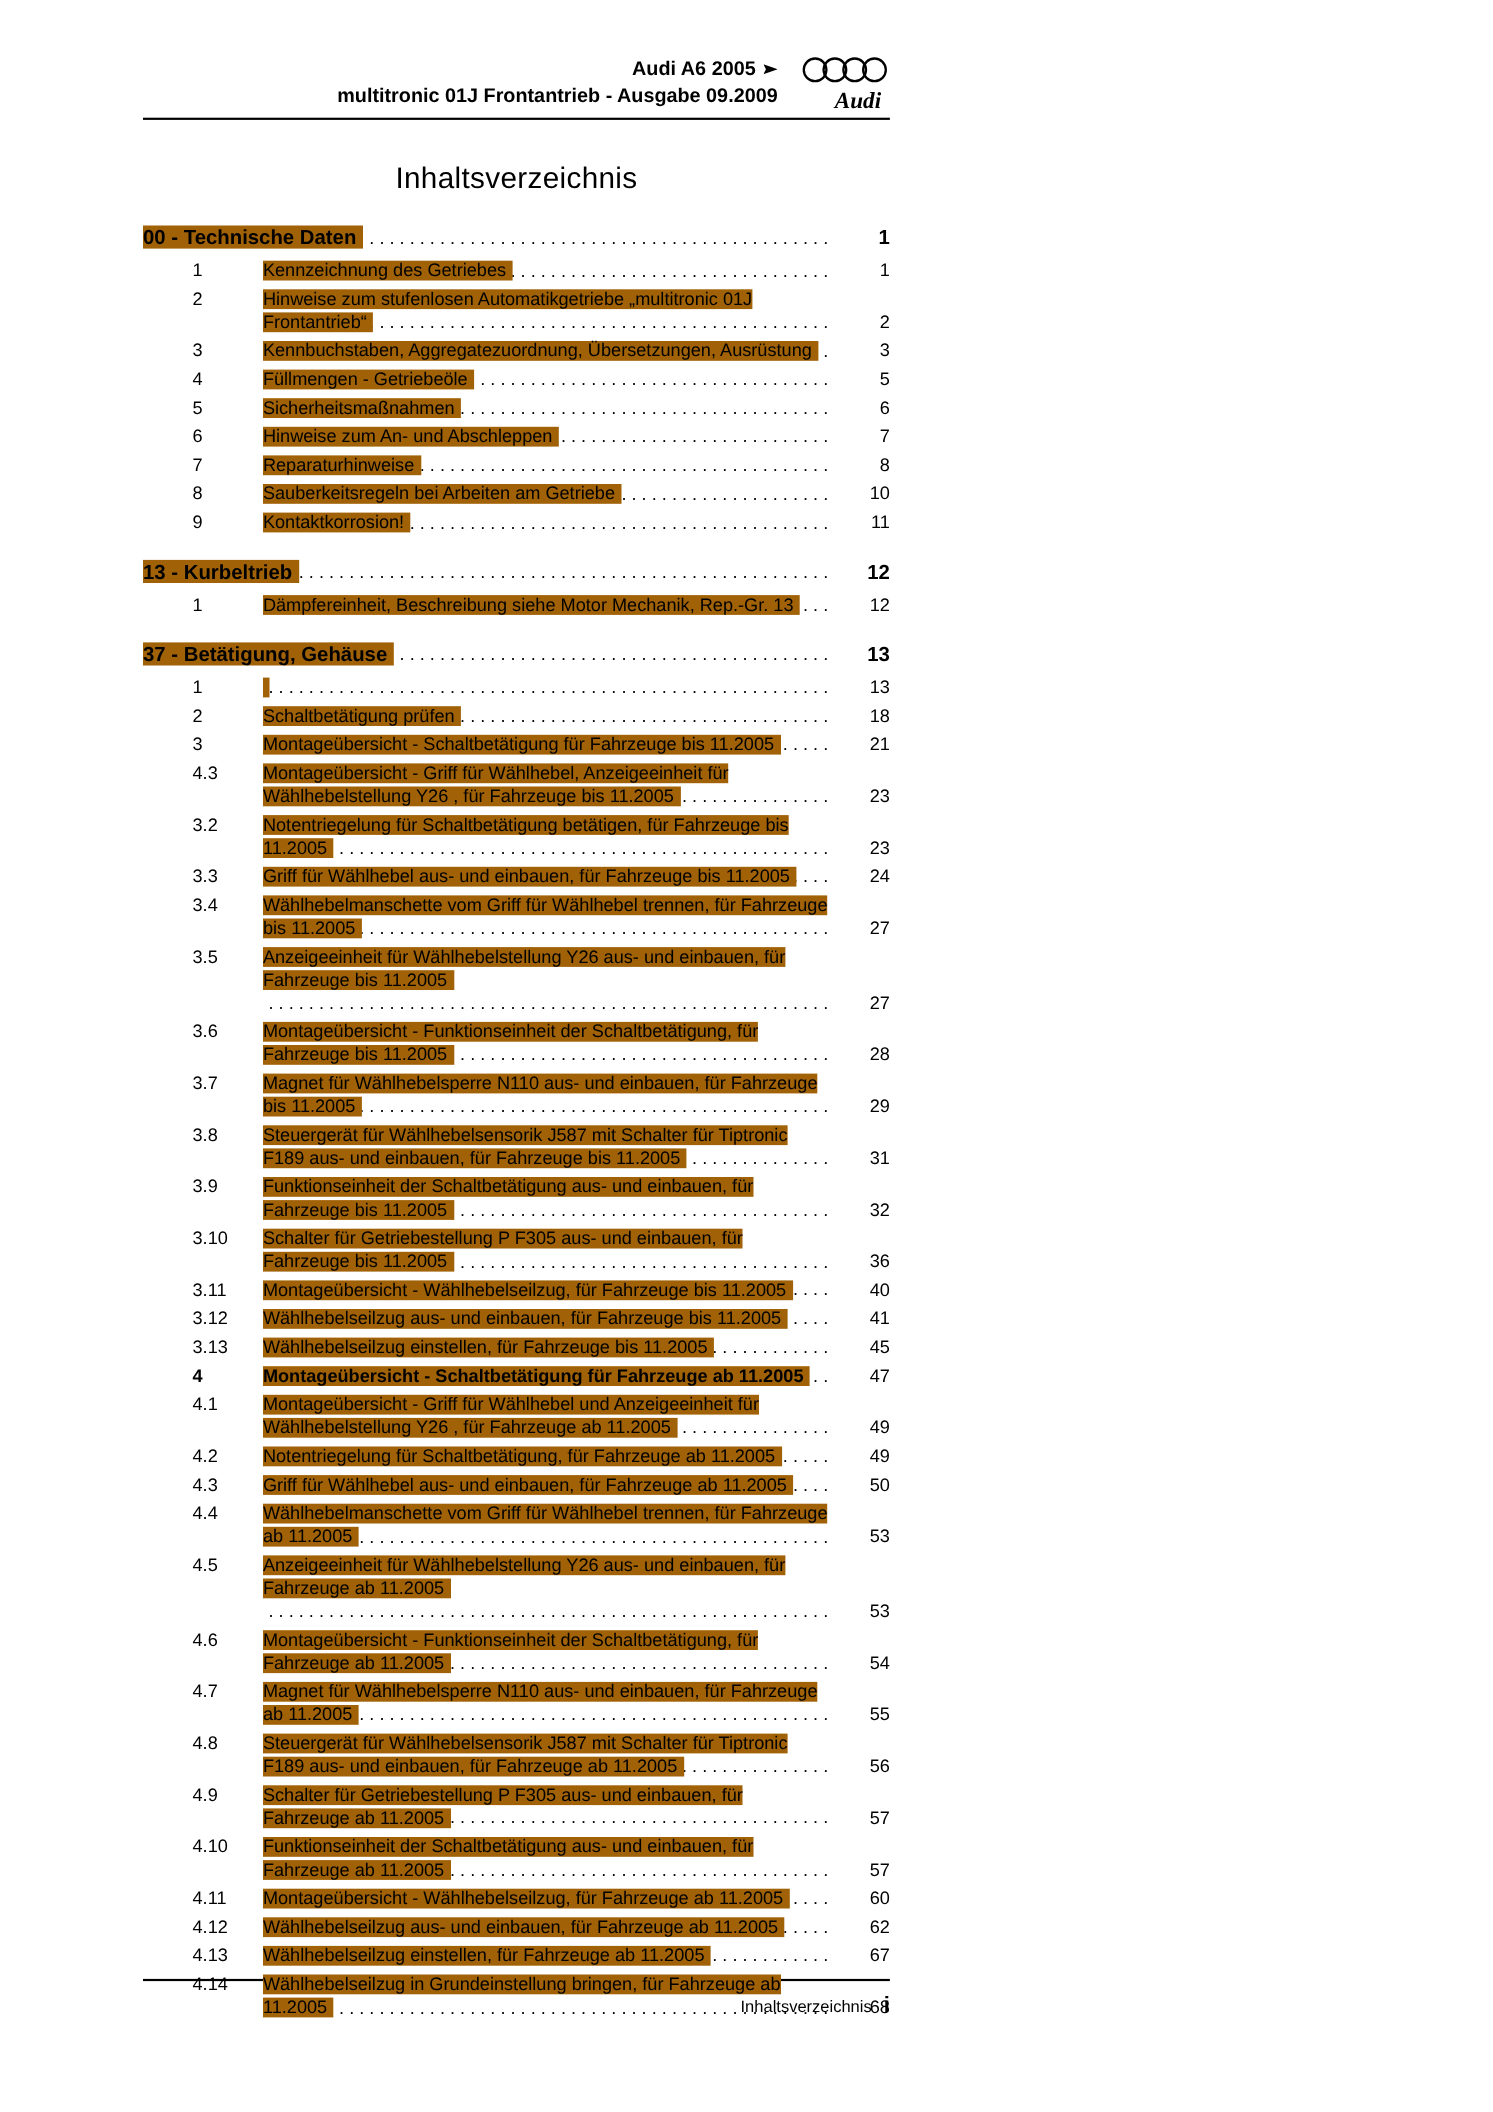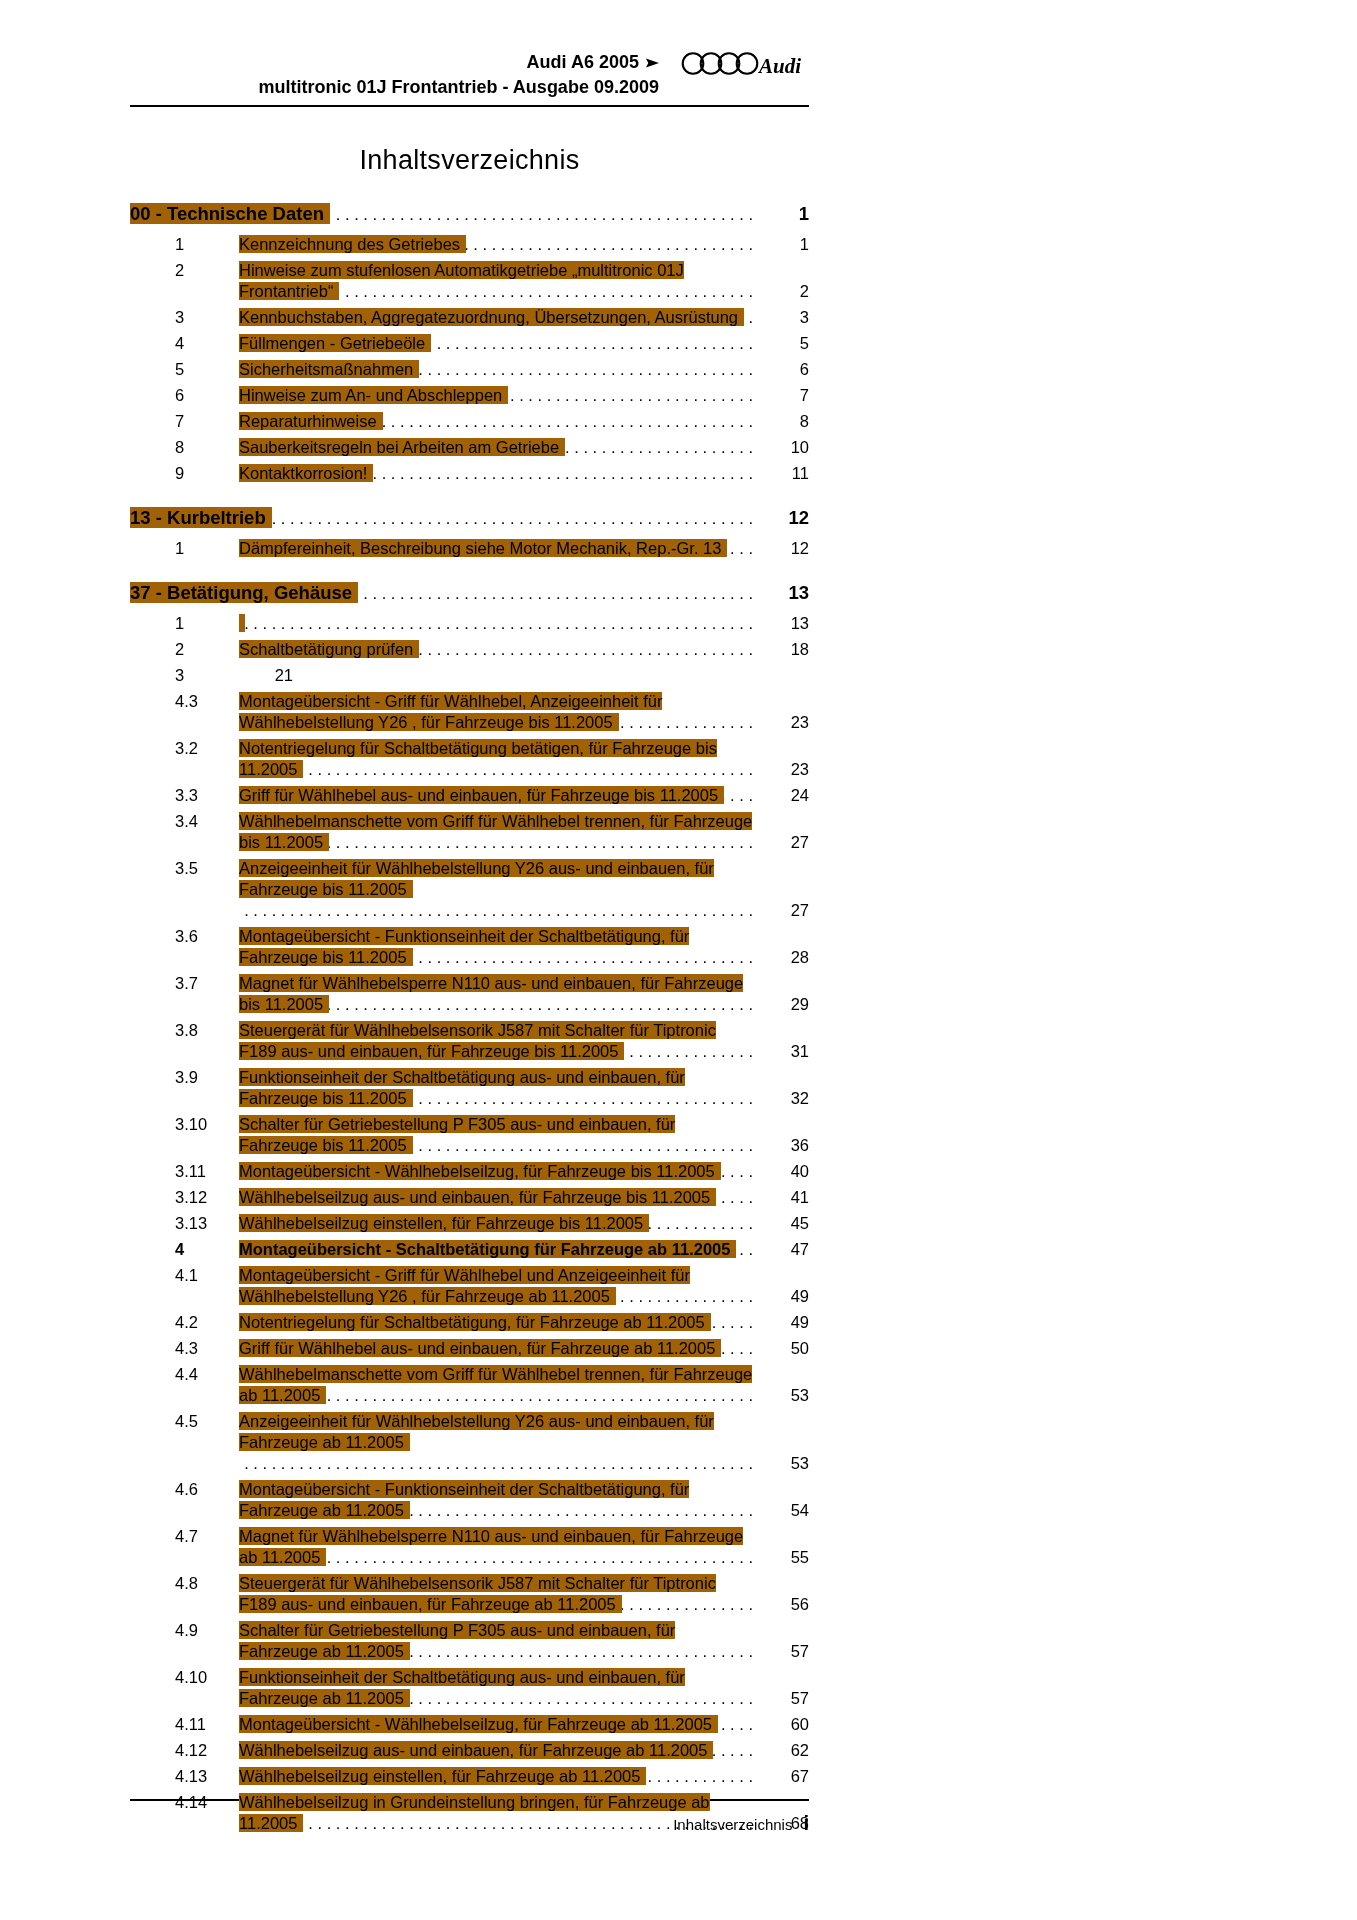--- a/index.html
+++ b/index.html
@@ -18,21 +18,21 @@
   }
   
   .hdr { display: flex; justify-content: flex-end; align-items: flex-start; gap: 22px; }
   .hdr-text { text-align: right; font-weight: bold; font-size: 18px; line-height: 25px; }
   .hdr-line1 { white-space: nowrap; }
   .arrowhead {
     display: inline-block; width: 13px; height: 12px; background: #000;
     clip-path: polygon(0 12%, 100% 50%, 0 88%, 18% 50%);
     margin-left: 7px; transform: translateY(1px);
   }
-  .hdr-brand { display: flex; flex-direction: row; align-items: flex-end; padding-right: 2px; }
+  .hdr-brand { display: flex; flex-direction: column; align-items: flex-end; padding-right: 2px; }
   .rings { display: block; }
   .brand-word {
     font-family: "Liberation Serif", serif;
     font-style: italic; font-weight: bold;
     font-size: 21px; line-height: 22px; margin-top: 3px; padding-right: 6px;
   }
   .hdr-rule { height: 2px; background: #000; margin-top: 5px; }
 
   
   .title {
@@ -167,20 +167,21 @@
           <span class="mid"><span class="t"></span></span>
           <span class="pg">13</span>
         </div>
         <div class="row item">
           <span class="num">2</span>
           <span class="mid"><span class="t">Schaltbetätigung prüfen</span></span>
           <span class="pg">18</span>
         </div>
         <div class="row item">
           <span class="num">3</span>
+          <span class="mid"><span class="t">Montageübersicht - Schaltbetätigung für Fahrzeuge bis 11.2005</span></span>
           <span class="pg">21</span>
         </div>
         <div class="row item">
           <span class="num">4.3</span>
           <span class="mid"><span class="t">Montageübersicht - Griff für Wählhebel, Anzeigeeinheit für Wählhebelstellung Y26 , für Fahrzeuge bis 11.2005</span></span>
           <span class="pg">23</span>
         </div>
         <div class="row item">
           <span class="num">3.2</span>
           <span class="mid"><span class="t">Notentriegelung für Schaltbetätigung betätigen, für Fahrzeuge bis 11.2005</span></span>

